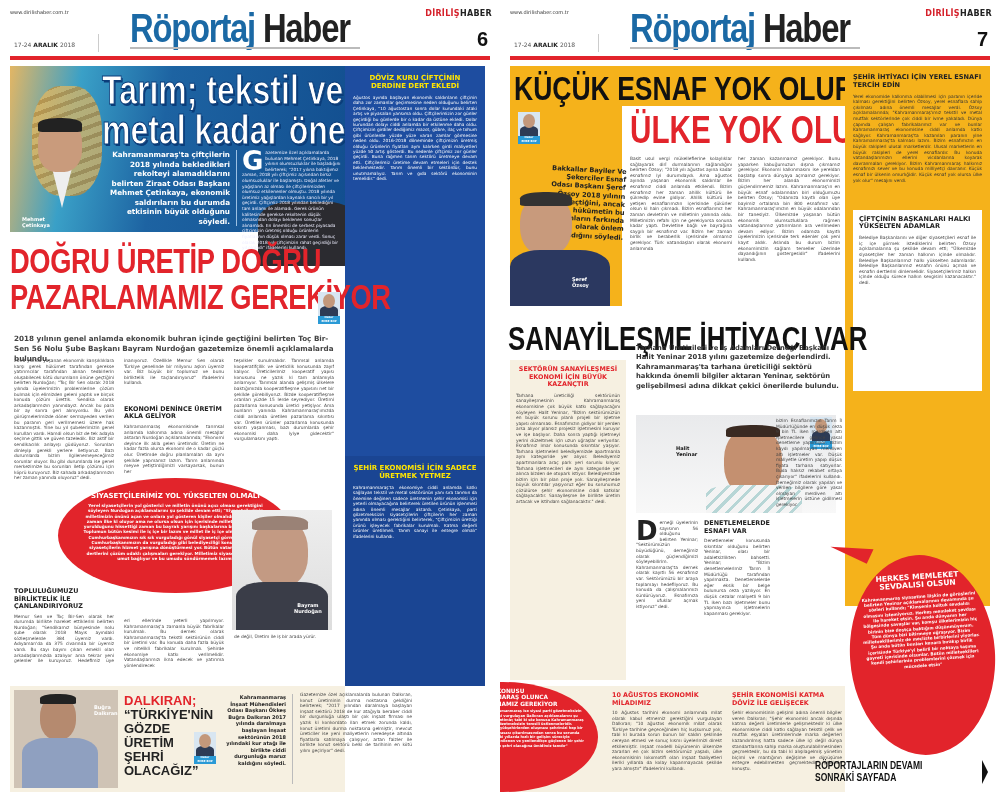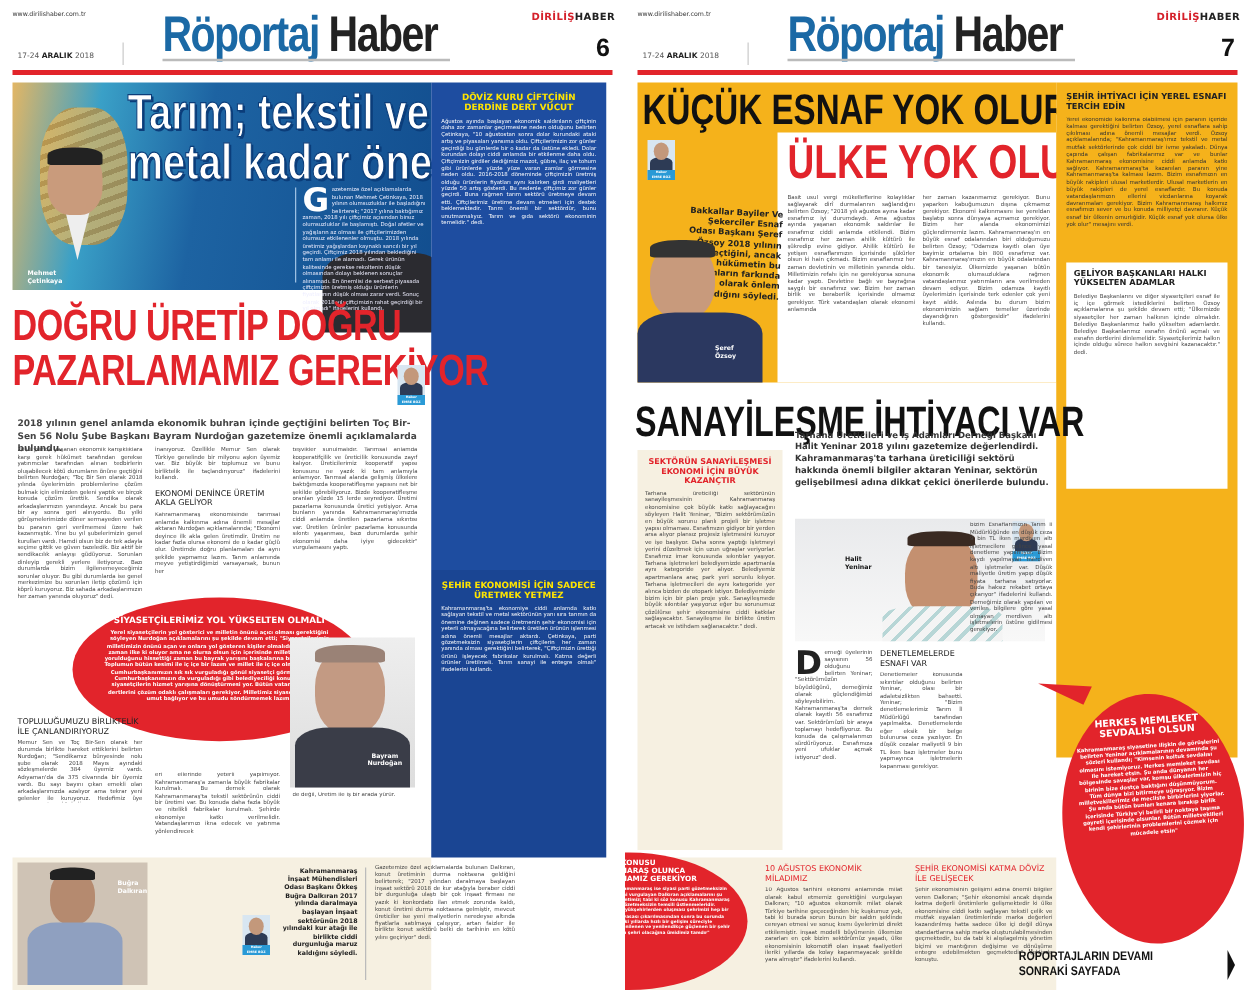--- a/index.html
+++ b/index.html
@@ -33,21 +33,21 @@
 .hero .body{position:absolute;left:232px;top:84px;width:100px;font-size:4.3px;line-height:5.6px;color:#eef}
 .dropcap{float:left;font-size:26px;line-height:22px;font-weight:bold;color:#fff;margin-right:2px}
 .sidebox-blue{position:absolute;left:345px;top:66px;width:140px;height:390px;background:#1e4da0;padding:6px 8px}
 .sidebox-blue.b2{top:456px;height:230px;background:#1a4593}
 .sb-title{font-weight:bold;font-size:7px;line-height:8px;color:#ffe500;text-align:center;margin:2px 0 5px}
 .sb-text{font-size:4.3px;line-height:5.4px;color:#fff;text-align:justify}
 .txt{font-size:4.4px;line-height:5.6px;color:#444;text-align:justify}
 .h1red{position:absolute;left:10px;top:243px;font-family:"Liberation Sans",sans-serif;font-weight:bold;font-size:35px;line-height:36px;color:#e2242b;transform:scaleX(.78);transform-origin:left;white-space:nowrap;letter-spacing:-.5px}
 .lead{position:absolute;left:14px;top:334px;width:325px;font-weight:bold;font-size:7.2px;line-height:10px;color:#444}
 .col{position:absolute}
-.subh{font-weight:normal;font-size:6.4px;line-height:7.5px;color:#222;margin:6px 0 3px}
+.subh{font-weight:bold;font-size:6.4px;line-height:7.5px;color:#222;margin:20px 0 3px}
 .reporter{position:absolute;width:22px;height:32px;background:#d8e6f1}
 .reporter .rp{position:absolute;left:5px;top:2px;width:12px;height:14px;background:#c3987b;border-radius:50%}
 .reporter .rb{position:absolute;left:2px;top:14px;width:18px;height:10px;background:#2d3b55;border-radius:40% 40% 0 0}
 .reporter .tag{position:absolute;left:0;bottom:0;width:22px;height:8px;background:#2a9ad6;color:#fff;font-size:2.6px;font-weight:bold;text-align:center;line-height:4px}
 .red-oval{position:absolute;background:#e2242b;border-radius:50%;color:#fff;text-align:center}
 .red-oval .ot{font-weight:bold;font-size:7px;line-height:8px}
 .red-oval .ob{font-size:4.2px;line-height:5.3px;font-weight:bold}
 .photo-man{position:absolute;background:#eee}
 .tan{background:#f6f0e1}
 
@@ -88,26 +88,27 @@
         <div class="hair"></div>
     </div>
     <div class="caption" style="left:12px;top:150px">
         <div>Mehmet</div>
         <div>Çetinkaya</div>
       </div>
     <div class="title">
         <div>Tarım; tekstil ve</div>
         <div>metal kadar önemli</div>
       </div>
+    <div class="deck">Kahramanmaraş'ta çiftçilerin 2018 yılında bekledikleri rekolteyi alamadıklarını belirten Ziraat Odası Başkanı Mehmet Çetinkaya, ekonomik saldırıların bu durumda etkisinin büyük olduğunu söyledi.</div>
     <div class="vdiv"></div>
     <div class="body"><span class="dropcap">G</span><span>azetemize özel açıklamalarda bulunan Mehmet Çetinkaya, 2018 yılının olumsuzluklar ile başladığını belirterek; "2017 yılına baktığımız zaman, 2018 yılı çiftçimiz açısından birsız olumsuzluklar ile başlamıştı. Doğal afetler ve yağışların az olması ile çiftçilerimizden olumsuz etkilenenler olmuştu. 2018 yılında üretimiz yağışlardan kaynaklı sancılı bir yıl geçirdi. Çiftçimiz 2018 yılından beklediğini tam anlamı ile alamadı. Gerek ürünün kalitesinde gerekse rekoltenin düşük olmasından dolayı beklenen sonuçlar alınamadı. En önemlisi de serbest piyasada çiftçimizin üretmiş olduğu ürünlerin fiyatlarının düşük olması zarar verdi. Sonuç olarak 2018 yılı çiftçimizin rahat geçirdiği bir yıl olmadı" ifadelerini kullandı.</span></div>
   </div>
 
   <div class="sidebox-blue">
-    <div class="sb-title">DÖVİZ KURU ÇİFTÇİNİN DERDİNE DERT VÜCUT</div>
+    <div class="sb-title">DÖVİZ KURU ÇİFTÇİNİN DERDİNE DERT EKLEDİ</div>
     <div class="sb-text">Ağustos ayında başlayan ekonomik saldırıların çiftçinin daha zor zamanlar geçirmesine neden olduğunu belirten Çetinkaya, "10 ağustostan sonra dolar kurundaki ataki artış ve piyasaları yansıma oldu. Çiftçilerimizin zor günler geçirdiği bu günlerde bir o kadar da üstüne ekledi. Dolar kurundan dolayı ciddi anlamda bir etkilenme daha oldu. Çiftçimizin girdiler dediğimiz mazot, gübre, ilaç ve tohum gibi ürünlerde yüzde yüze varan zamlar görmesine neden oldu. 2016-2018 döneminde çiftçimizin üretmiş olduğu ürünlerin fiyatları aynı kalırken girdi maliyetleri yüzde 50 artış gösterdi. Bu nedenle çiftçimiz zor günler geçirdi. Buna rağmen tarım sektörü üretmeye devam etti. Çiftçilerimiz üretime devam etmeleri için destek beklemektedir. Tarım önemli bir sektördür, bunu unutmamalıyız. Tarım ve gıda sektörü ekonominin temelidir." dedi.</div>
   </div>
   <div class="sidebox-blue b2">
     <div class="sb-title">ŞEHİR EKONOMİSİ İÇİN SADECE ÜRETMEK YETMEZ</div>
     <div class="sb-text">Kahramanmaraş'ta ekonomiye ciddi anlamda katkı sağlayan tekstil ve metal sektörünün yanı sıra tarımın da önemine değinen sadece üretmenin şehir ekonomisi için yeterli olmayacağına belirterek üretilen ürünün işlenmesi adına önemli mesajlar aktardı. Çetinkaya, parti gözetmeksizin siyasetçilerin çiftçilerin her zaman yanında olması gerektiğini belirterek, "Çiftçimizin ürettiği ürünü işleyecek fabrikalar kurulmalı. Katma değerli ürünler üretilmeli. Tarım sanayi ile entegre olmalı" ifadelerini kullandı.</div>
   </div>
 
   <div class="h1red">
       <div>DOĞRU ÜRETİP DOĞRU</div>
       <div>PAZARLAMAMIZ GEREKİYOR</div>
@@ -154,20 +155,28 @@
 
   <div class="tan" style="position:absolute;left:10px;top:686px;width:335px;height:106px">
     <div style="position:absolute;left:4px;top:4px;width:104px;height:98px;background:#cfc3b5">
       <div style="position:absolute;left:26px;top:6px;width:36px;height:44px;background:#b58a6f;border-radius:45%"></div>
       <div style="position:absolute;left:26px;top:4px;width:36px;height:10px;background:#222;border-radius:45% 45% 10% 10%"></div>
       <div style="position:absolute;left:8px;top:48px;width:76px;height:50px;background:#8fa0c0;border-radius:30% 30% 0 0"></div>
       <div class="caption" style="left:80px;top:14px;color:#fff">
           <div>Buğra</div>
           <div>Dalkıran</div>
         </div>
+    </div>
+    <div style="position:absolute;left:114px;top:8px;font-family:'Liberation Sans',sans-serif;font-weight:bold;font-size:13px;line-height:14px;color:#222">
+      <div style="color:#e2242b">DALKIRAN;</div>
+      <div>“TÜRKİYE'NİN</div>
+      <div>GÖZDE</div>
+      <div>ÜRETİM</div>
+      <div>ŞEHRİ</div>
+      <div>OLACAĞIZ”</div>
     </div>
     <div class="reporter" style="left:184px;top:46px">
         <div class="rb"></div>
         <div class="rp"></div>
         <div class="tag">
           <div>Haber</div>
           <div>EMRE BOZ</div>
         </div>
       </div>
     <div style="position:absolute;left:212px;top:8px;width:64px;font-weight:bold;font-size:5px;line-height:6.6px;text-align:right;color:#222">Kahramanmaraş İnşaat Mühendisleri Odası Başkanı Ökkeş Buğra Dalkıran 2017 yılında daralmaya başlayan İnşaat sektörünün 2018 yılındaki kur atağı ile birlikte ciddi durgunluğa maruz kaldığını söyledi.</div>
@@ -211,21 +220,21 @@
         </div>
     </div>
     <div class="txt" style="position:absolute;left:120px;top:90px;width:102px;height:145px;overflow:hidden">Basit usul vergi mükelleflerine kolaylıklar sağlayarak dirî durmalarının sağlandığını belirten Özsoy; "2018 yılı ağustos ayına kadar esnafımız iyi durumdaydı. Ama ağustos ayında yaşanan ekonomik saldırılar ile esnafımız ciddi anlamda etkilendi. Bizim esnafımız her zaman ahilik kültürü ile şükredip evine gidiyor. Ahilik kültürü ile yetişen esnaflarımızın içerisinde şükürler olsun ki hain çıkmadı. Bizim esnaflarımız her zaman devletinin ve milletinin yanında oldu. Milletimizin refahı için ne gerekiyorsa sonuna kadar yaptı. Devletine bağlı ve bayrağına saygılı bir esnafımız var. Bizim her zaman birlik ve beraberlik içerisinde olmamız gerekiyor. Türk vatandaşları olarak ekonomi anlamında</div>
     <div class="txt" style="position:absolute;left:228px;top:90px;width:102px;height:145px;overflow:hidden">her zaman kazanmamız gerekiyor. Bunu yaparken kabuğumuzun dışına çıkmamız gerekiyor. Ekonomi kalkınmasını ise yereldan başlatıp sonra dünyaya açmamız gerekiyor. Bizim her alanda ekonomimizi güçlendirmemiz lazım. Kahramanmaraş'ın en büyük esnaf odalarından biri olduğumuzu belirten Özsoy; "Odamıza kayıtlı olan üye bayimiz ortalama bin 800 esnafımız var. Kahramanmaraş'ımızın en büyük odalarından bir tanesiyiz. Ülkemizde yaşanan bütün ekonomik olumsuzluklara rağmen vatandaşlarımız yatırımların ara verilmeden devam ediyor. Bizim odamıza kayıtlı üyelerimizin içerisinde terk edenler çok yeni kayıt aldık. Aslında bu durum bizim ekonomimizin sağlam temeller üzerinde dayandığının göstergesidir" ifadelerini kullandı.</div>
   </div>
 
   <div class="ybox2">
     <div class="sy-title">ŞEHİR İHTİYACI İÇİN YEREL ESNAFI TERCİH EDİN</div>
     <div class="txt" style="color:#333;height:110px;overflow:hidden">Yerel ekonomide kalkınma olabilmesi için paranın içeride kalması gerektiğini belirten Özsoy, yerel esnaflara sahip çıkılması adına önemli mesajlar verdi. Özsoy açıklamalarında; "Kahramanmaraş'ımız tekstil ve metal mutfak sektörlerinde çok ciddi bir ivme yakaladı. Dünya çapında çalışan fabrikalarımız var ve bunlar Kahramanmaraş ekonomisine ciddi anlamda katkı sağlıyor. Kahramanmaraş'ta kazanılan paranın yine Kahramanmaraş'ta kalması lazım. Bizim esnafımızın en büyük rakipleri ulusal marketlerdir. Ulusal marketlerin en büyük rakipleri de yerel esnaflardır. Bu konuda vatandaşlarımızın ellerini vicdanlarına koyarak davranmaları gerekiyor. Bizim Kahramanmaraş halkımız esnafımızı sever ve bu konuda milliyetçi davranır. Küçük esnaf bir ülkenin omurlığidir. Küçük esnaf yok olursa ülke yok olur" mesajını verdi.</div>
     <div class="wcard">
-      <div class="sy-title">GELİYOR BAŞKANLARI HALKI YÜKSELTEN ADAMLAR</div>
+      <div class="sy-title">ÇİFTÇİNİN BAŞKANLARI HALKI YÜKSELTEN ADAMLAR</div>
       <div class="txt" style="height:150px;overflow:hidden">Belediye Başkanlarını ve diğer siyasetçileri esnaf ile iç içe görmek istediklerini belirten Özsoy açıklamalarına şu şekilde devam etti; "Ülkemizde siyasetçiler her zaman halkının içinde olmalıdır. Belediye Başkanlarımız halkı yükselten adamlardır. Belediye Başkanlarımız esnafın önünü açmalı ve esnafın dertlerini dinlemelidir. Siyasetçilerimiz halkın içinde olduğu sürece halkın sevgisini kazanacaktır." dedi.</div>
     </div>
   </div>
 
   <div class="h2blk">SANAYİLEŞME İHTİYACI VAR</div>
   <div class="lead7">Tarhana Üreticileri ve İş Adamları Derneği Başkanı Halit Yeninar 2018 yılını gazetemize değerlendirdi. Kahramanmaraş'ta tarhana üreticiliği sektörü hakkında önemli bilgiler aktaran Yeninar, sektörün gelişebilmesi adına dikkat çekici önerilerde bulundu.</div>
 
   <div class="tan" style="position:absolute;left:10px;top:360px;width:116px;height:320px;padding:6px">
     <div style="font-weight:bold;font-size:6.4px;line-height:7.6px;color:#e2242b;text-align:center;margin-bottom:4px">SEKTÖRÜN SANAYİLEŞMESİ EKONOMİ İÇİN BÜYÜK KAZANÇTIR</div>
     <div class="txt" style="height:270px;overflow:hidden">Tarhana üreticiliği sektörünün sanayileşmesinin Kahramanmaraş ekonomisine çok büyük katkı sağlayacağını söyleyen Halit Yeninar, "Bizim sektörümüzün en büyük sorunu planlı projeli bir işletme yapısı olmaması. Esnafımızın gidiyor bir yerden arsa alıyor plansız projesiz işletmesini kuruyor ve işe başlıyor. Daha sonra yaptığı işletmeyi yerini düzeltmek için uzun uğraşlar veriyorlar. Esnafımız imar konusunda sıkıntılar yaşıyor. Tarhana işletmeleri belediyemizde apartmanla aynı kategoride yer alıyor. Belediyemiz apartmanlara araç park yeri sorunlu kılıyor. Tarhana işletmecileri de aynı kategoride yer alınca bizden de otopark istiyor. Belediyemizde bizim için bir plan proje yok. Sanayileşmede büyük sıkıntılar yaşıyoruz eğer bu sorunumuz çözülürse şehir ekonomisine ciddi katkılar sağlayacaktır. Sanayileşme ile birlikte üretim artacak ve istihdam sağlanacaktır." dedi.</div>

